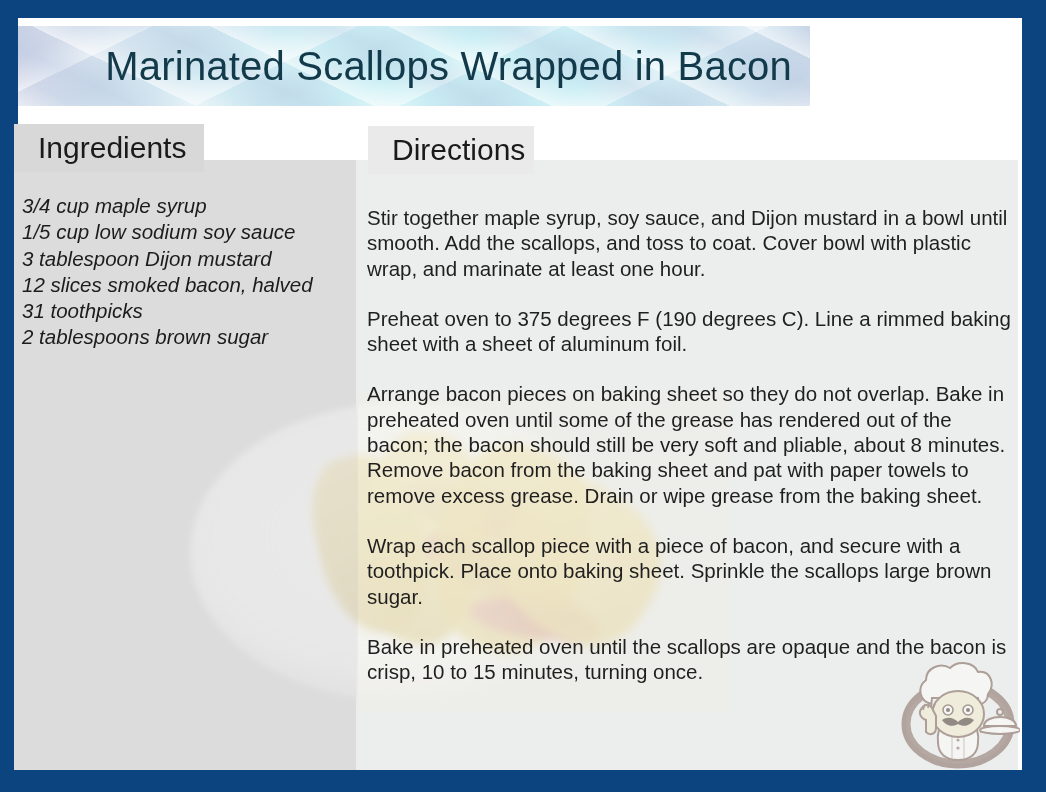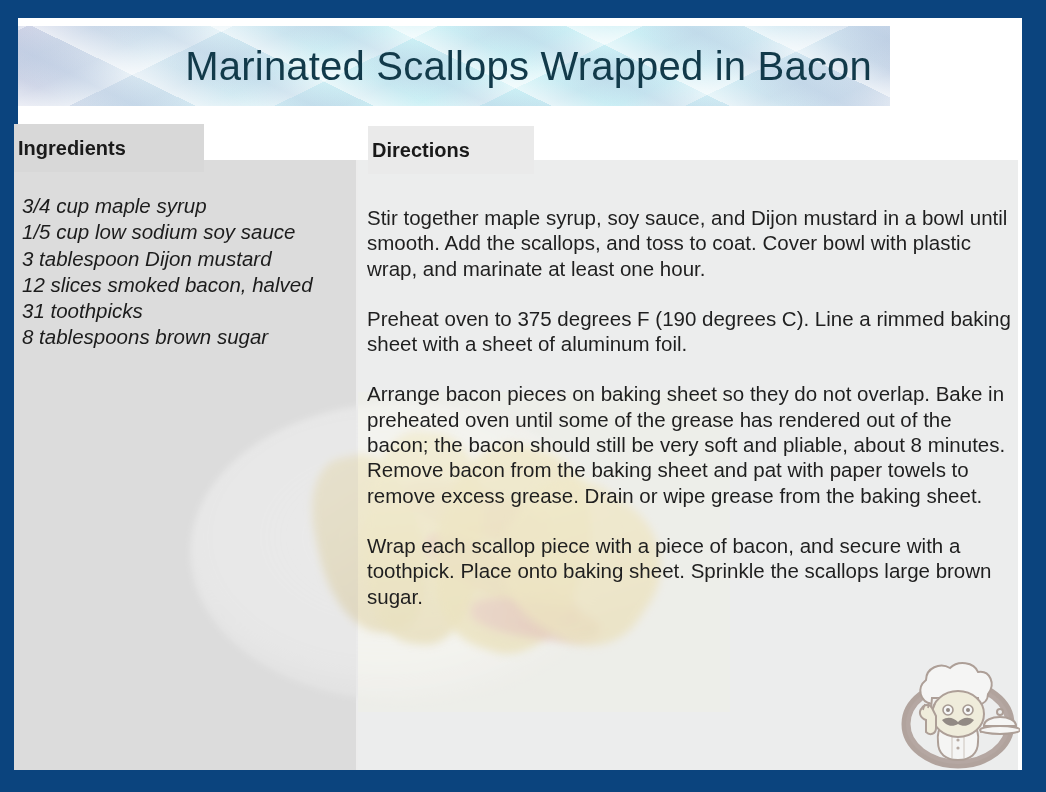--- a/index.html
+++ b/index.html
@@ -29,21 +29,21 @@
   .frame-top    { left: 0;   top: 0;    width: 1046px; height: 18px; }
   .frame-bottom { left: 0;   top: 770px;width: 1046px; height: 22px; }
   .frame-left   { left: 0;   top: 0;    width: 18px;   height: 792px; }
   .frame-right  { left: 1022px; top: 0; width: 24px;   height: 792px; }
 
   
   #title-banner {
     position: absolute;
     left: 18px;
     top: 26px;
-    width: 872px;
+    width: 792px;
     height: 80px;
     background:
       repeating-linear-gradient(26deg,
         rgba(255,255,255,0.55) 0px,
         rgba(255,255,255,0.0) 26px,
         rgba(176,196,222,0.30) 52px,
         rgba(255,255,255,0.0) 78px),
       repeating-linear-gradient(-26deg,
         rgba(255,255,255,0.50) 0px,
         rgba(255,255,255,0.0) 30px,
@@ -84,24 +84,24 @@
     height: 610px;
     background: #eceded;
   }
 
   
   .section-tab {
     position: absolute;
     box-sizing: border-box;
     display: flex;
     align-items: center;
-    padding-left: 4px;
-    font-size: 20px;
+    padding-left: 24px;
+    font-size: 30px;
     color: #1a1a1a;
-    font-weight: bold;
+    font-weight: normal;
   }
   #ingredients-tab {
     left: 14px;
     top: 124px;
     width: 190px;
     height: 48px;
     background: #d8d8d8;
   }
   #directions-tab {
     left: 368px;
@@ -258,28 +258,29 @@
   <div class="section-tab" id="directions-tab">
     <span>Directions</span>
   </div>
 
   <div id="ingredients-list">
       <div class="ingredient-item">3/4 cup maple syrup</div>
       <div class="ingredient-item">1/5 cup low sodium soy sauce</div>
       <div class="ingredient-item">3 tablespoon Dijon mustard</div>
       <div class="ingredient-item">12 slices smoked bacon, halved</div>
       <div class="ingredient-item">31 toothpicks</div>
-      <div class="ingredient-item">8 tablespoons brown sugar</div>
+      <div class="ingredient-item">2 tablespoons brown sugar</div>
     </div>
 
   <div id="directions-body">
       <p class="direction-step">Stir together maple syrup, soy sauce, and Dijon mustard in a bowl until smooth. Add the scallops, and toss to coat. Cover bowl with plastic wrap, and marinate at least one hour.</p>
       <p class="direction-step">Preheat oven to 375  degrees F (190 degrees C). Line a rimmed baking sheet with a sheet of aluminum foil.</p>
       <p class="direction-step">Arrange bacon pieces on baking sheet so they do not overlap. Bake in preheated oven until some of the grease has rendered out of the bacon; the bacon should still be very soft and pliable, about 8 minutes. Remove bacon from the baking sheet and pat with paper towels to remove excess grease. Drain or wipe grease from the baking sheet.</p>
       <p class="direction-step">Wrap each scallop piece with a piece of bacon, and secure with a toothpick. Place onto baking sheet. Sprinkle the scallops large brown sugar.</p>
+      <p class="direction-step">Bake in preheated oven until the scallops are opaque and the bacon is crisp, 10 to 15 minutes, turning once.</p>
     </div>
 
   <svg id="chef-logo" viewBox="0 0 124 112">
     <ellipse cx="62" cy="66" rx="52" ry="40" fill="none" stroke="#6d4f42" stroke-width="9" opacity="0.85"></ellipse>
     <ellipse cx="62" cy="66" rx="52" ry="40" fill="#ffffff" opacity="0.05"></ellipse>
 
     <path d="M36 46 C24 44 20 30 30 22 C30 10 44 4 54 10 C62 2 78 4 82 14 C94 12 100 26 92 36 C92 42 88 46 82 47 Z" fill="#fdfdfb" stroke="#7b6052" stroke-width="2"></path>
     <path d="M36 40 L82 40 L83 50 L35 50 Z" fill="#f7f6f1" stroke="#7b6052" stroke-width="2"></path>
     <path d="M42 40 L42 50 M50 40 L50 50 M58 40 L58 50 M66 40 L66 50 M74 40 L74 50" stroke="#b9aa9c" stroke-width="1.2"></path>
 

